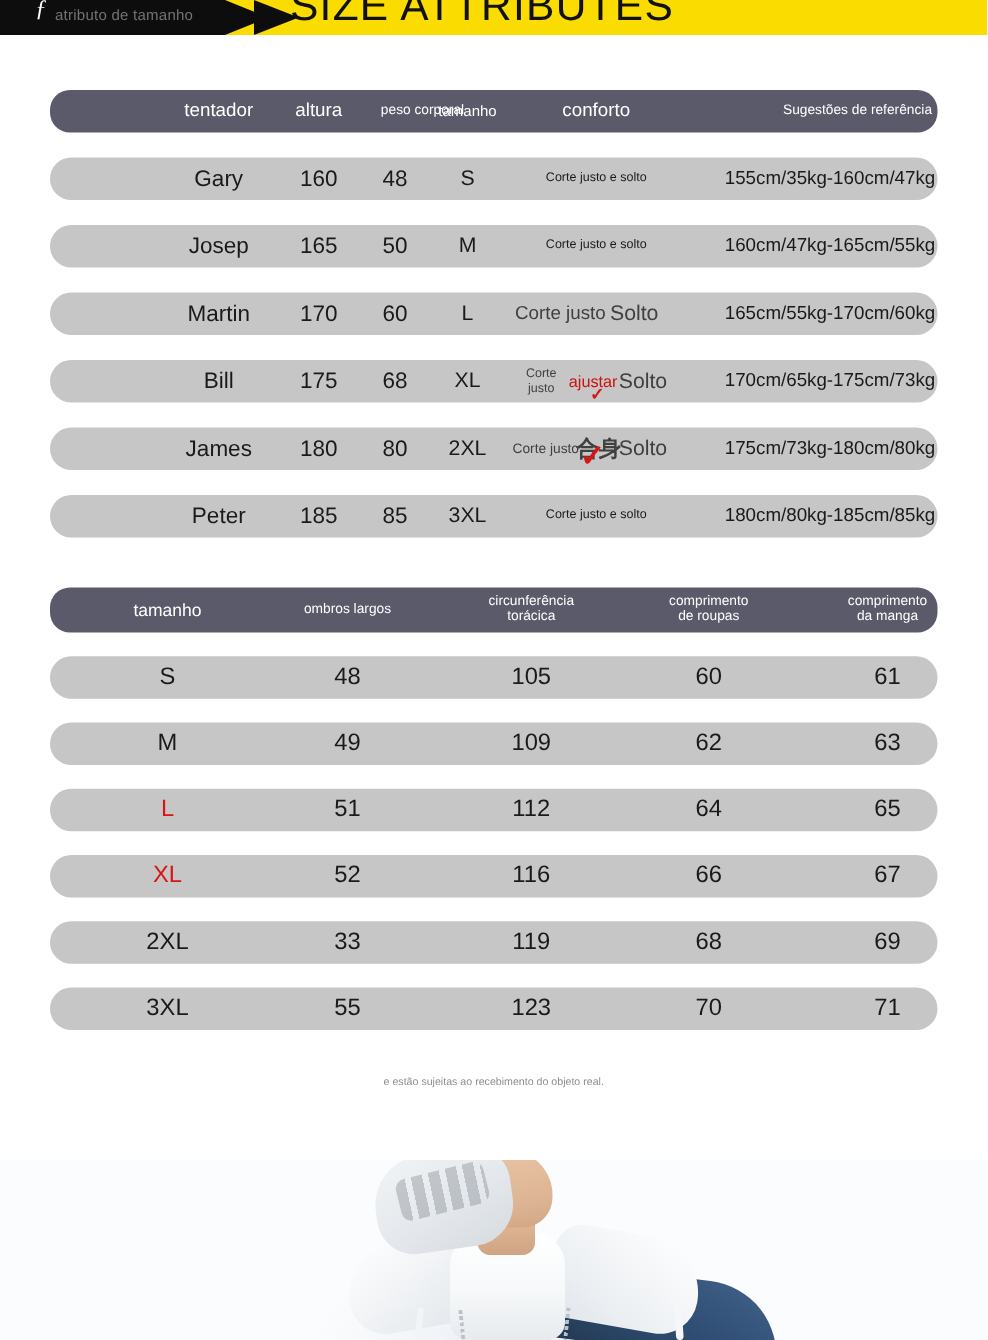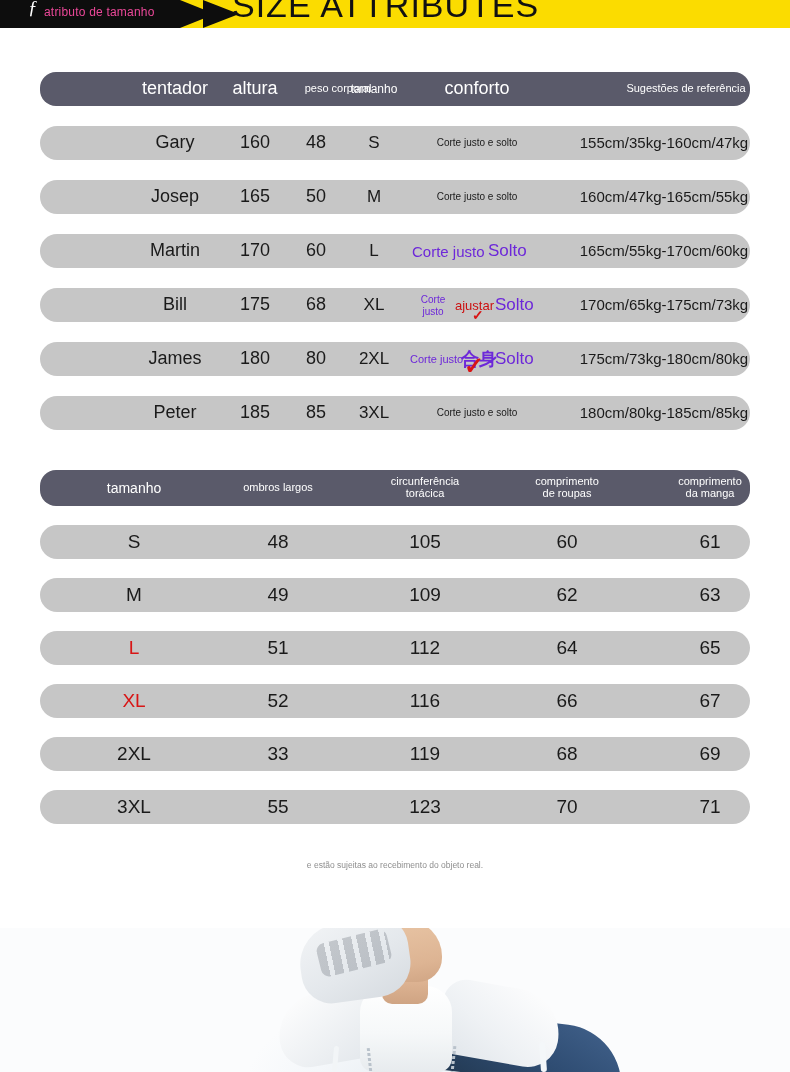--- a/index.html
+++ b/index.html
@@ -27,21 +27,21 @@
     background:#0d0d0d;
     clip-path: polygon(0 0, 0 100%, 36px 50%);
   }
   .banner-glyph {
     position:absolute; left:28px; top:-3px;
     color:#ffffff; font-size:19px; font-style:italic;
     font-family:"Liberation Serif", serif; letter-spacing:0;
   }
   .banner-sub {
     position:absolute; left:44px; top:5px;
-    color:#ec4899; font-size:12px; letter-spacing:.2px;
+    color:#737373; font-size:12px; letter-spacing:.2px;
     white-space:nowrap;
   }
   .banner-title {
     position:absolute; left:232px; top:-14px;
     color:#111111; font-size:34px; letter-spacing:1px;
     font-family:"Liberation Sans", sans-serif;
     white-space:nowrap; font-weight:400;
   }
 
   
@@ -67,34 +67,34 @@
   #table1 .data-row { height:34px; }
   .t1-row-wrap { margin-bottom:20px; }
 
   .t1-c0 { left:135px; }
   .t1-c1 { left:215px; }
   .t1-c2 { left:276px; }
   .t1-c3 { left:334px; }
   .t1-c4 { left:437px; }
   .t1-c5 { left:624px; }
 
-  .hdr-big { font-size:18px; font-weight:400; }
+  .hdr-big { font-size:15px; font-weight:400; }
   .hdr-small { font-size:11px; font-weight:400;padding-left:44px; }
   .hdr-mid { font-size:12px; font-weight:400; }
 
   .d-name { font-size:18px; }
   .d-num  { font-size:18px; }
   .d-size { font-size:17px; }
   .d-fit  { font-size:10px; }
   .d-ref  { font-size:15px; }
 
   
   .ann { position:absolute; top:50%; transform:translateY(-50%); white-space:nowrap; }
   .ann-red { color:#cc1111; }
-  .ann-blk { color:#6d28d9; }
+  .ann-blk { color:#404040; }
   .check {
     position:absolute; color:#d81515; font-size:22px; font-weight:bold;
     line-height:1;
   }
 
   
   #table2 { top:470px; }
   #table2 .hdr-row { height:36px; }
   #table2 .data-row { height:34px; }
   .t2-row-wrap { margin-bottom:19px; }

